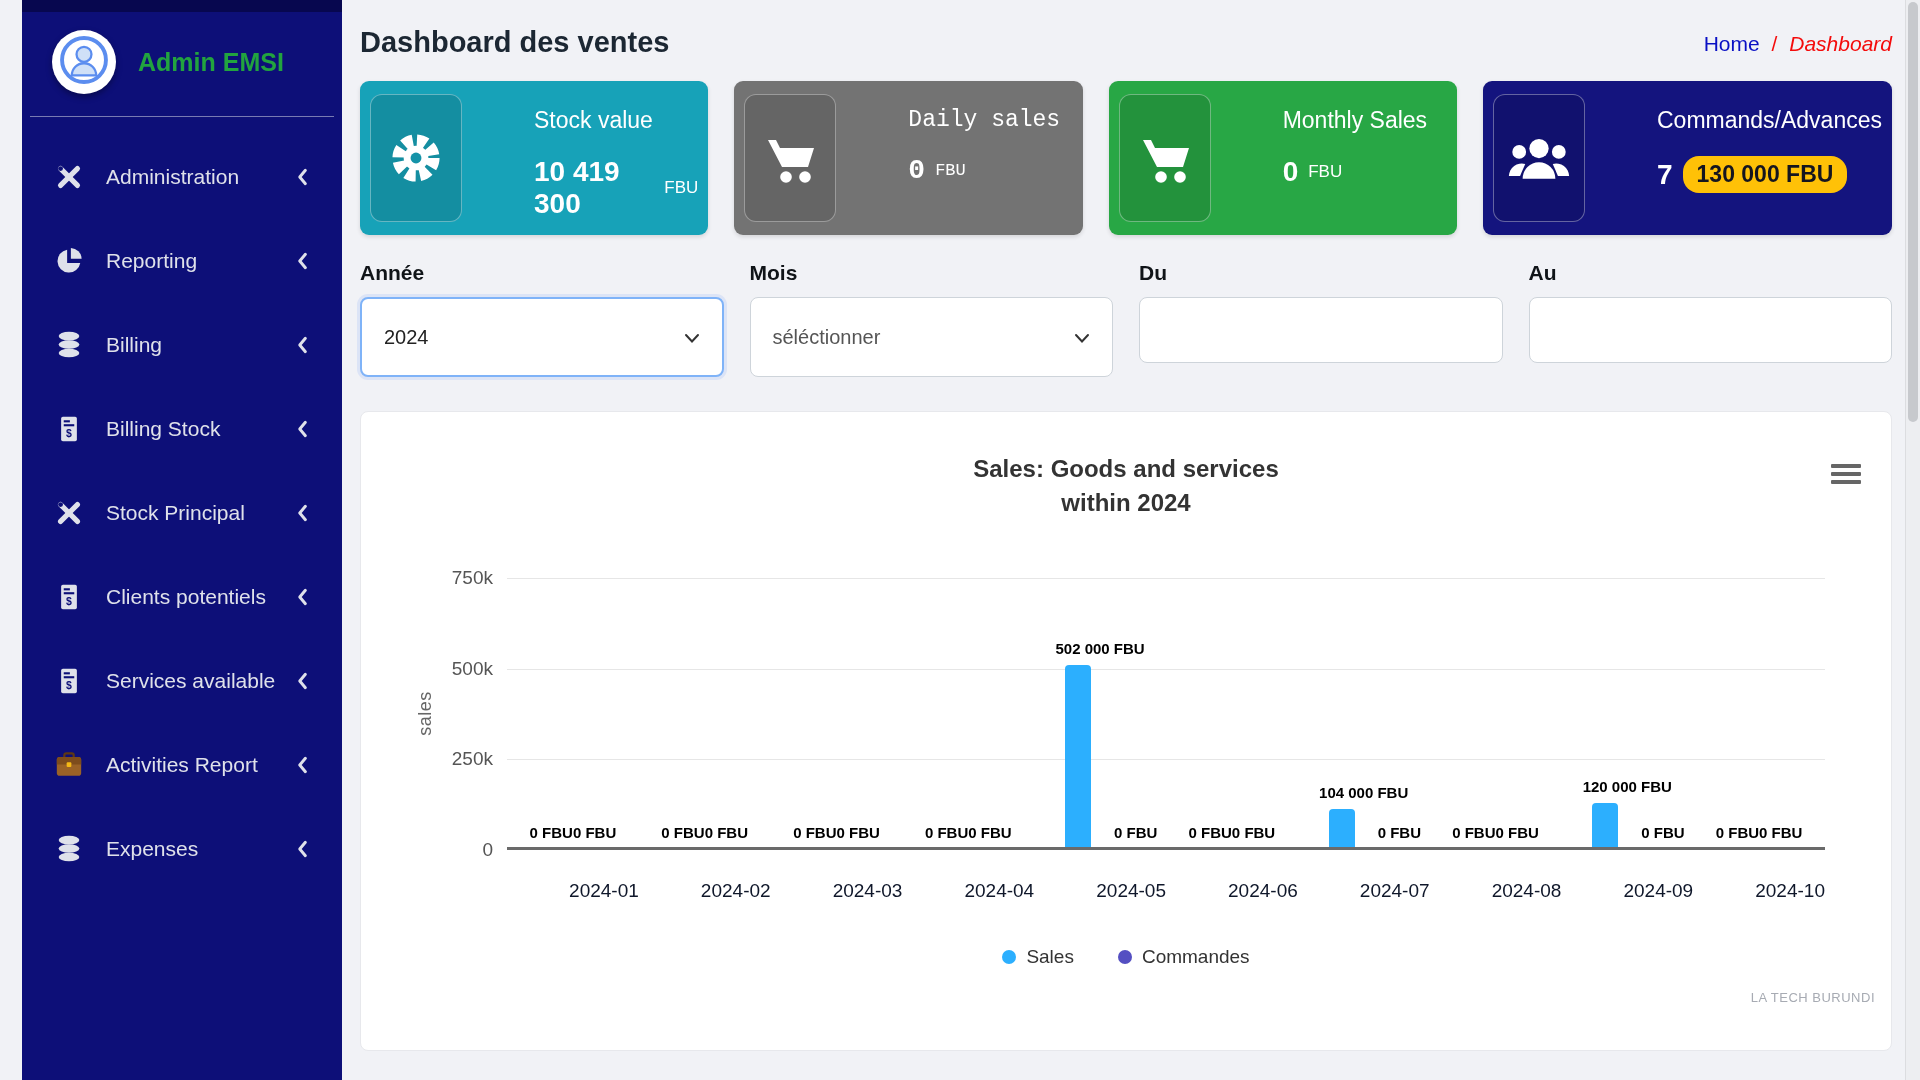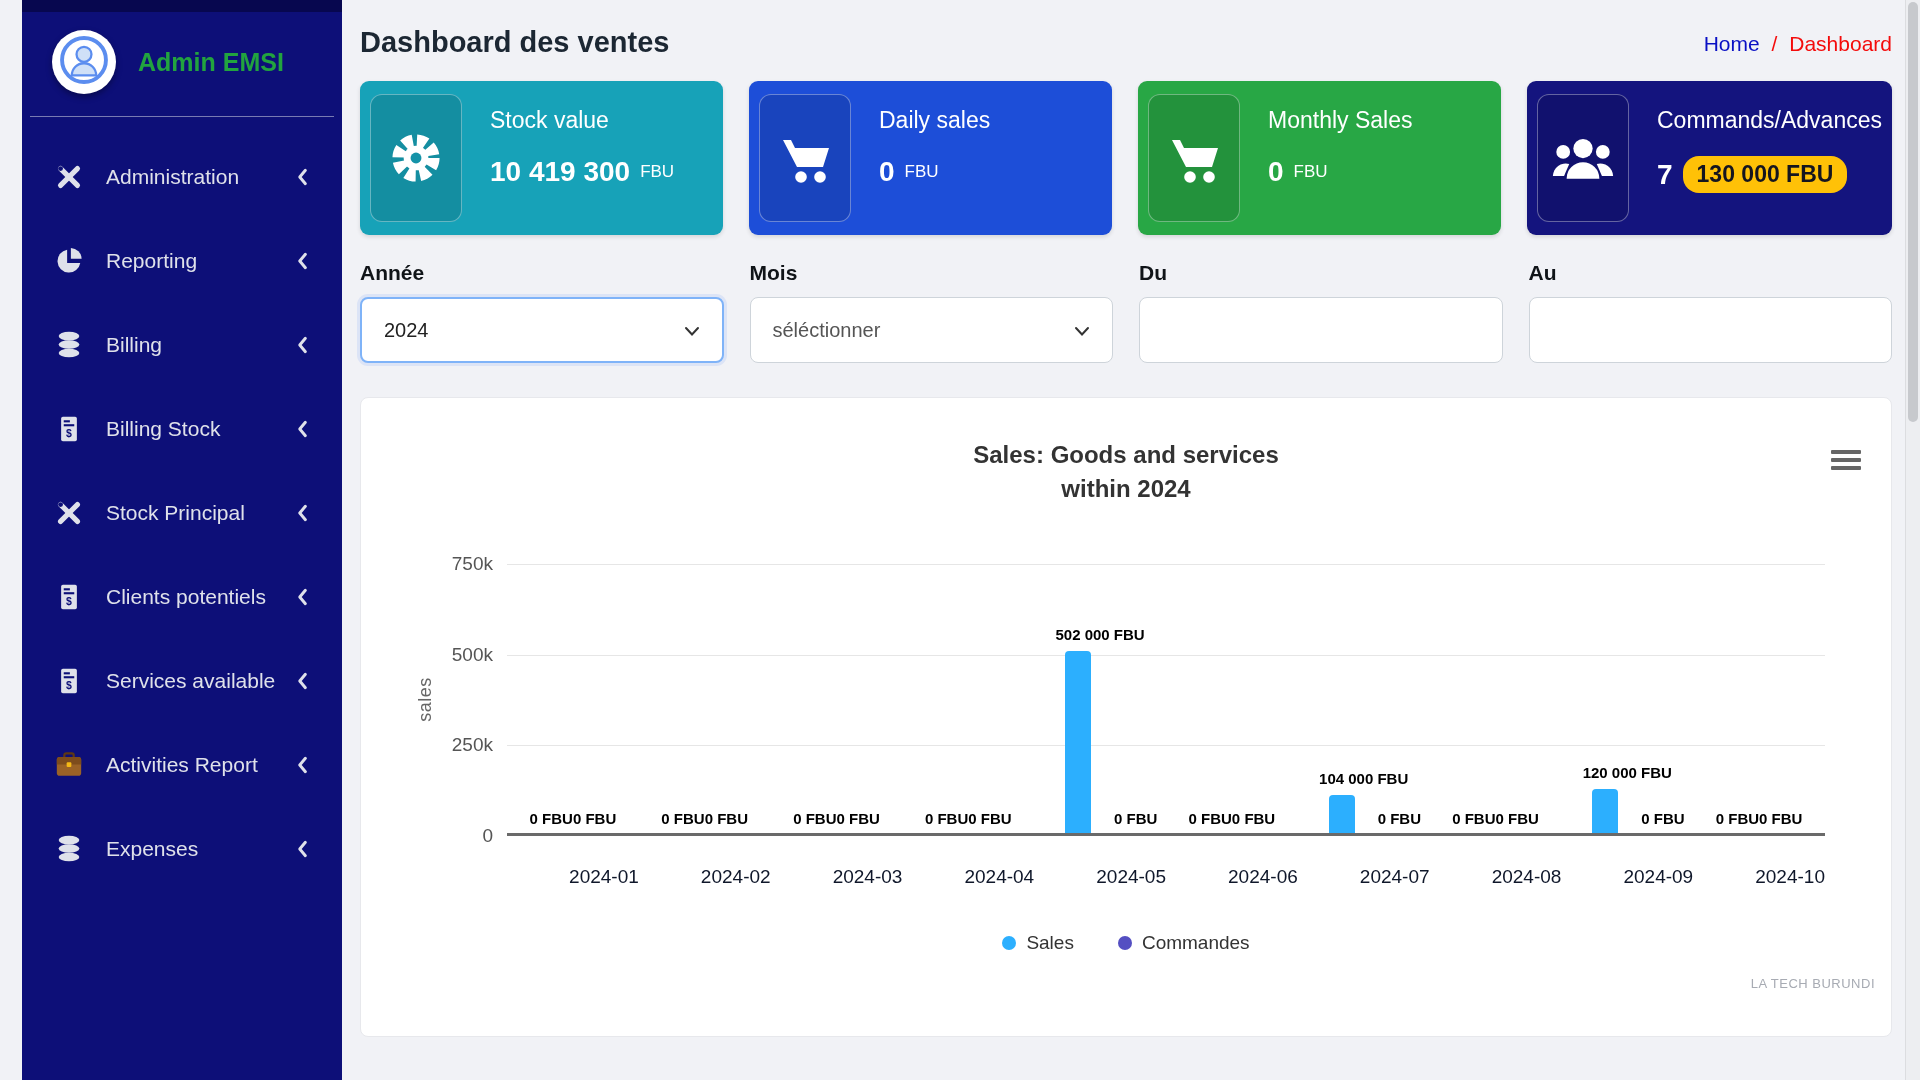--- a/index.html
+++ b/index.html
@@ -21,45 +21,45 @@
   .sb-item .sb-label { margin-left:20px; font-size:21px; color:#dfe1ea; }
   .sb-item .sb-chev { margin-left:auto; display:flex; }
 
   
   .main { flex:1; padding:18px 28px 0 18px; position:relative; }
   .page-head { display:flex; justify-content:space-between; align-items:flex-start; padding-top:8px; }
   .page-title { font-size:29px; font-weight:bold; color:#1c2733; }
   .breadcrumb { font-size:21px; padding-top:6px; }
   .bc-home { color:#0a10c4; text-decoration:none; cursor:pointer; }
   .bc-sep { color:#f40b0b; margin:0 6px; }
-  .bc-cur { color:#f40b0b; }
+  .bc-cur { color:#f40b0b;font-style:italic; }
 
   
   .cards { display:flex; gap:26px; margin-top:22px; }
   .card { flex:1; height:154px; border-radius:9px; color:#fff; display:flex; align-items:stretch;
           box-shadow:0 2px 4px rgba(0,0,0,.12); }
   .card-teal  { background:#17a2b8; }
-  .card-red   { background:#1d4ed8; }
+  .card-red   { background:#737373;font-family:Liberation Mono, monospace; }
   .card-green { background:#28a745; }
   .card-navy  { background:#14147e; }
   .card-icobox { width:92px; margin:13px 0 13px 10px; border-radius:12px; background:rgba(0,0,0,.12);
                  border:1px solid rgba(255,255,255,.35); display:flex; align-items:center; justify-content:center; }
-  .card-body { flex:1; padding:26px 10px 8px 28px; }
+  .card-body { flex:1; padding:26px 10px 8px 28px;margin-left:44px; }
   .card-label { font-size:23px; }
   .card-value-row { margin-top:22px; display:flex; align-items:center; gap:10px; }
   .card-value { font-size:28px; font-weight:bold; }
   .card-unit { font-size:17px; }
   .badge-pill { background:#ffc107; color:#15151f; font-weight:bold; font-size:23px;
                 padding:5px 14px; border-radius:16px; }
 
   
   .filters { display:flex; gap:26px; margin-top:26px; }
   .filter-col { flex:1; }
   .filter-label { font-size:21px; font-weight:bold; color:#101418; margin-bottom:12px; }
-  .select-box { height:66px; background:#fff; border:1px solid #ced4da; border-radius:8px;
+  .select-box { height:80px; background:#fff; border:1px solid #ced4da; border-radius:8px;
                 display:flex; align-items:center; padding:0 22px; font-size:20px; color:#222;
                 justify-content:space-between; cursor:pointer; }
   .select-box.focused { border:2px solid #7fb3f8; box-shadow:0 0 0 3px rgba(100,150,250,.15); }
   .select-box .sel-text.placeholder { color:#555; }
   .text-input { width:100%; height:66px; background:#fff; border:1px solid #ced4da; border-radius:8px;
                 font-size:20px; padding:0 20px; color:#222; }
 
   
   .chart-card { margin-top:34px; background:#fff; border:1px solid #e7e8ec; border-radius:8px;
                 height:640px; position:relative; padding:40px 34px 0 34px; }

